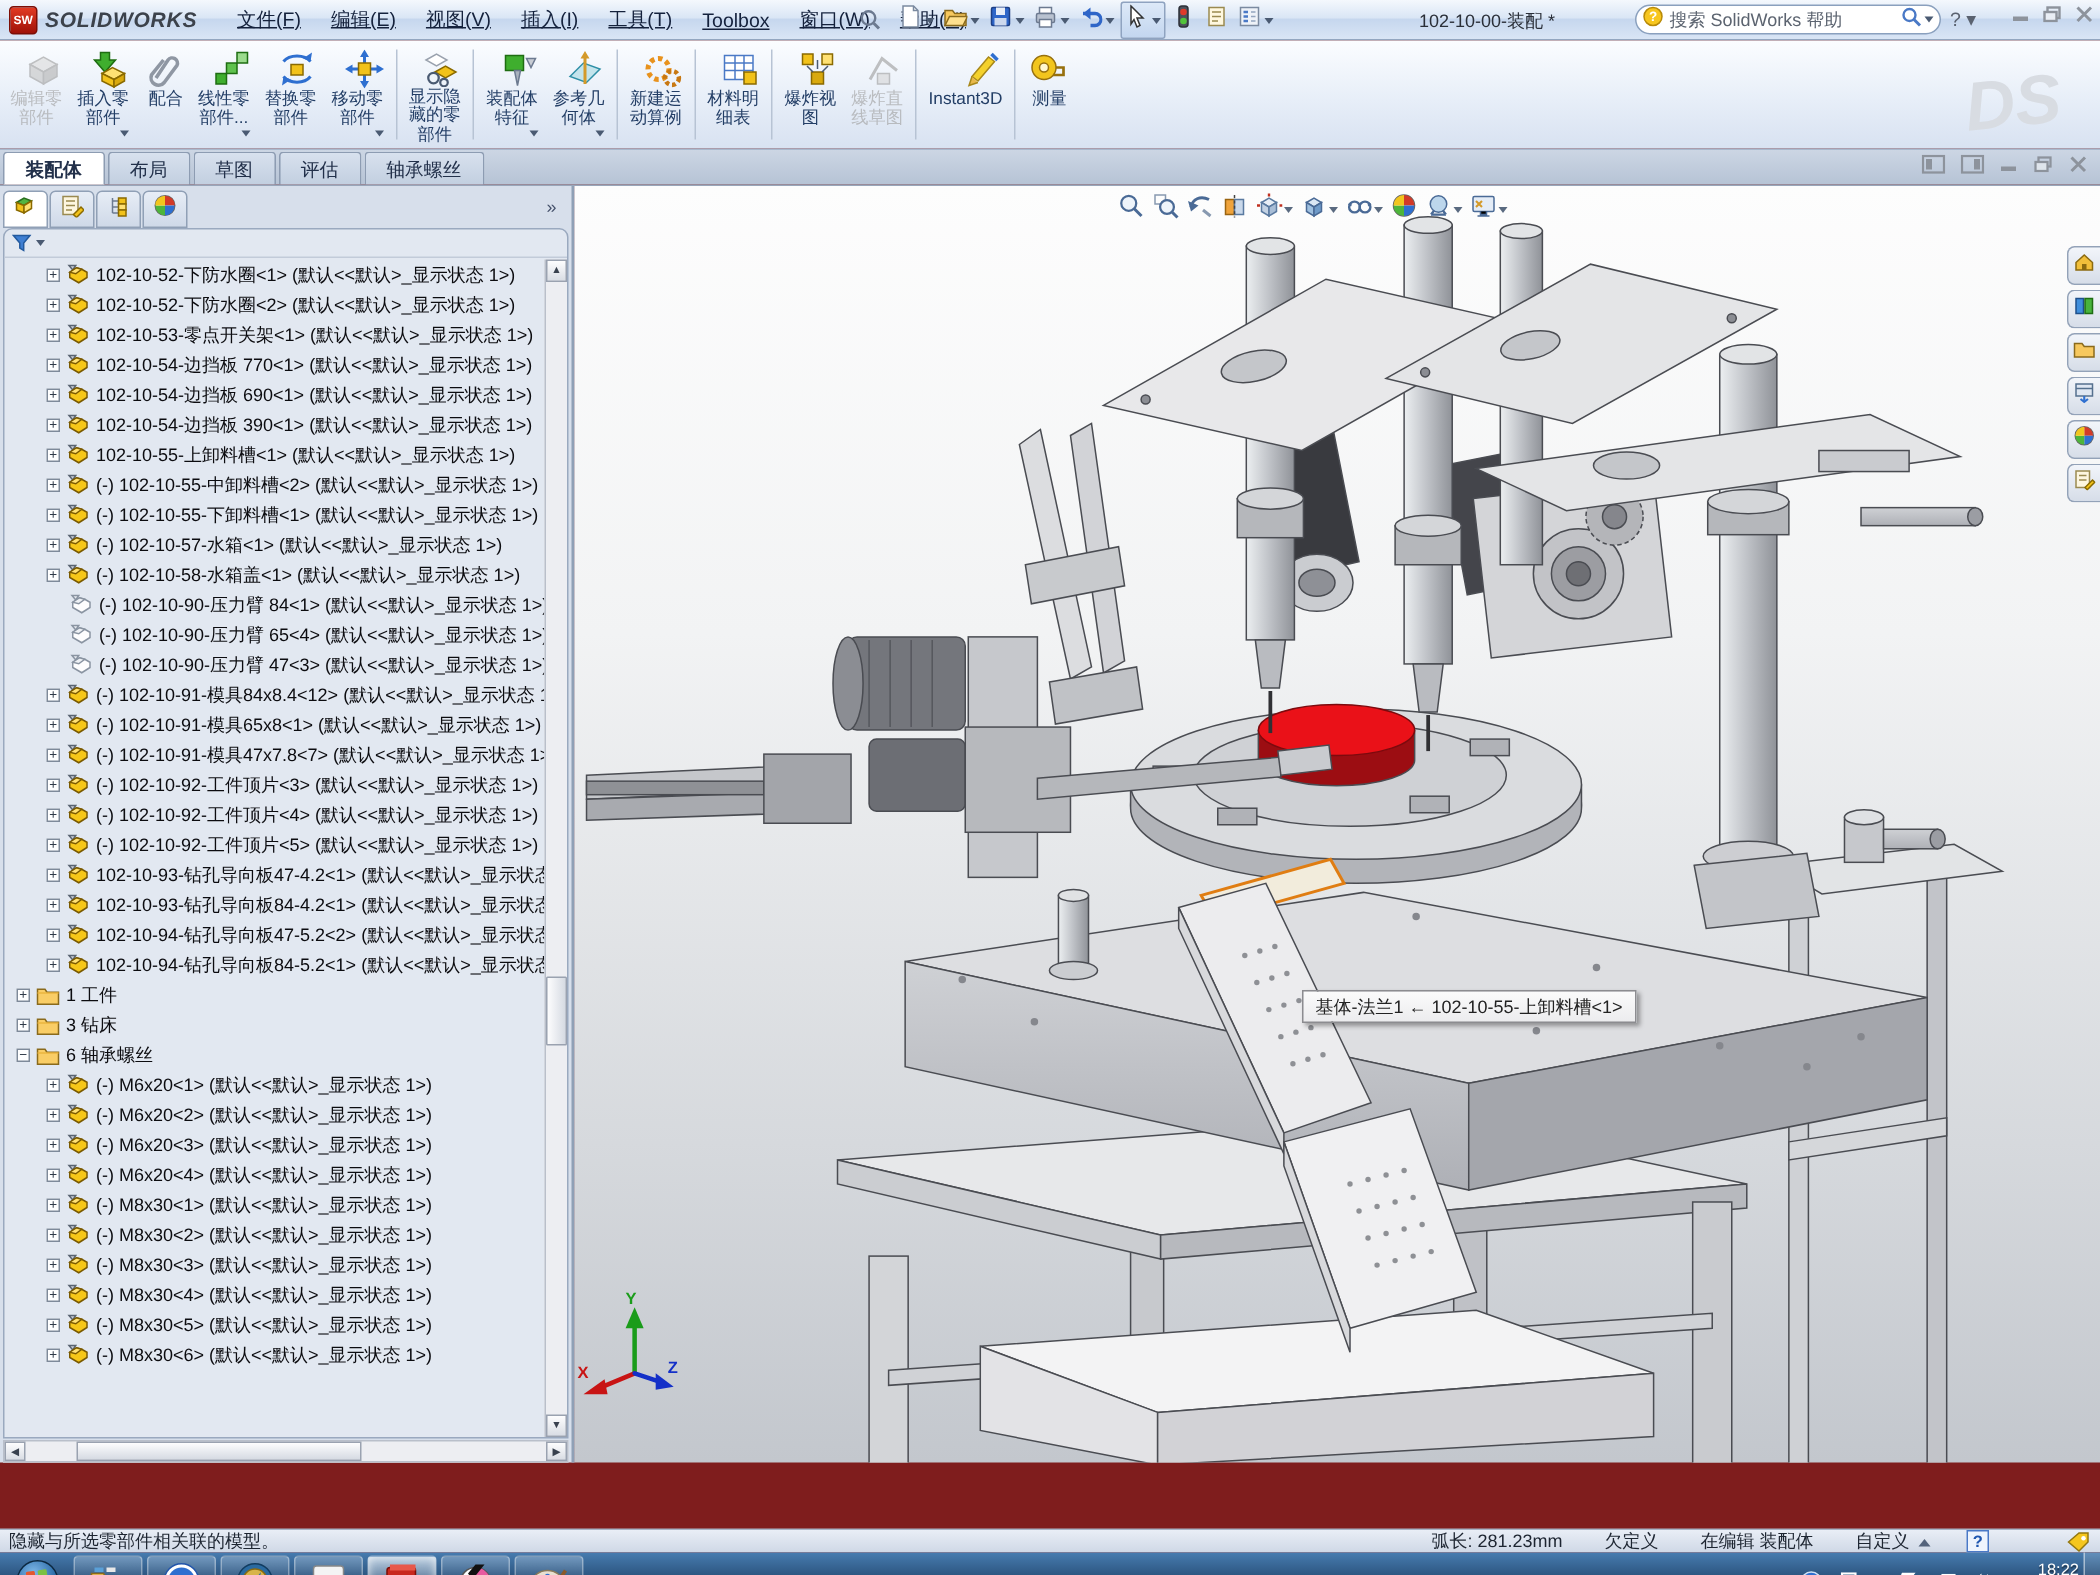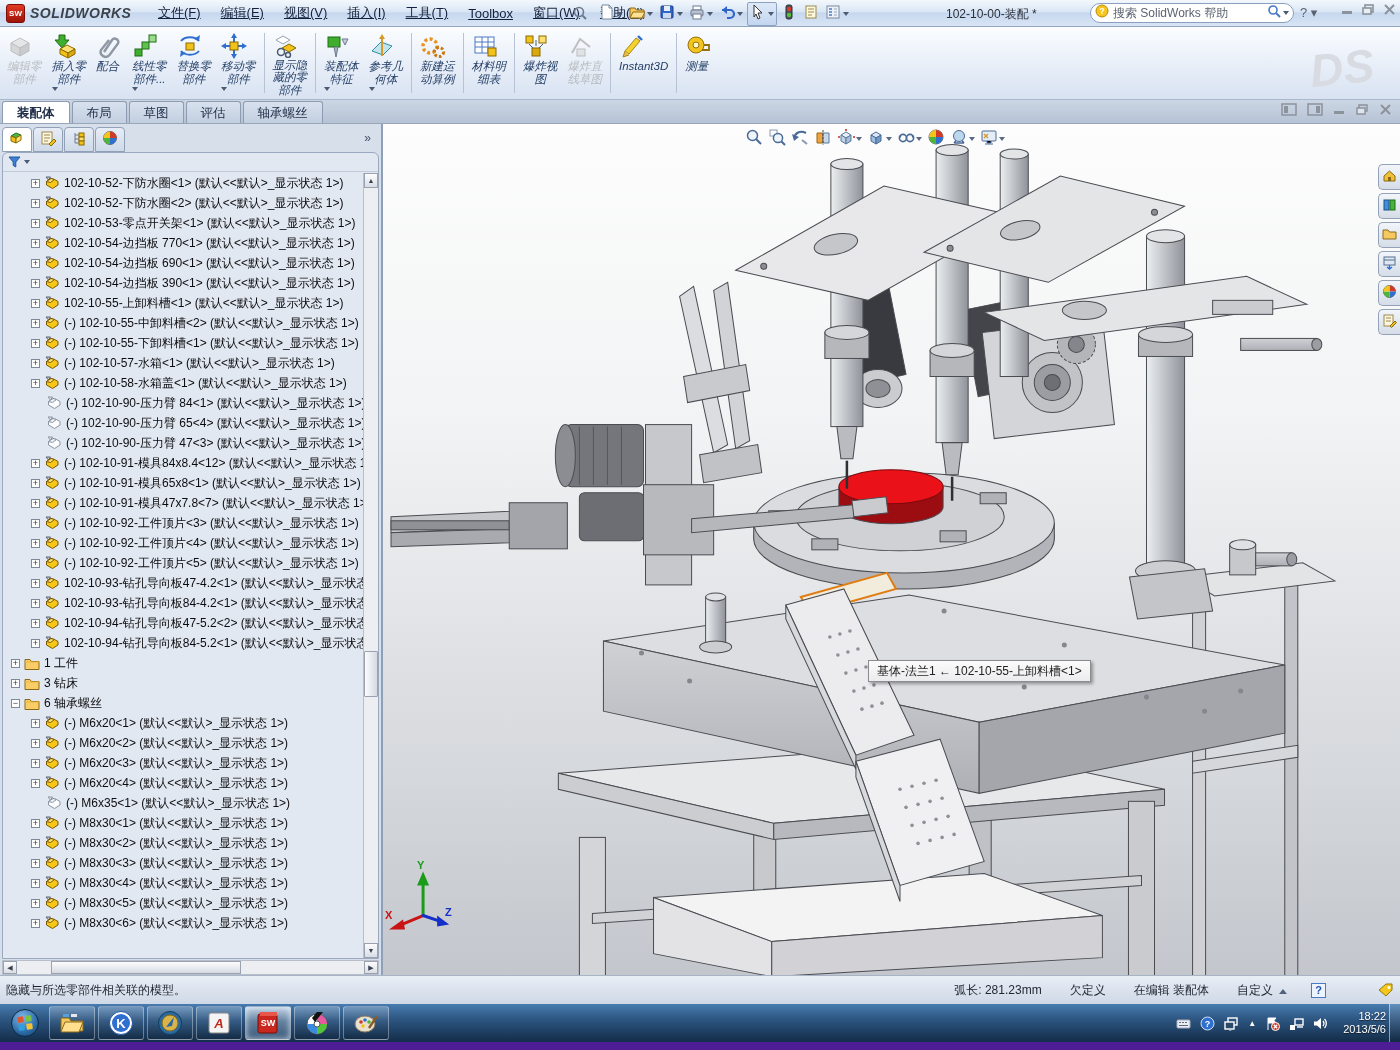--- a/index.html
+++ b/index.html
@@ -1,17 +1,17 @@
 <!DOCTYPE html>
 <html><head>
 <meta charset="utf-8">
 <style>
   html,body{margin:0;padding:0;background:#000;}
   *{box-sizing:border-box;font-family:"Liberation Sans","DejaVu Sans",sans-serif;}
-  #app{position:relative;width:1400px;height:1050px;overflow:hidden;background:#4c1d95;}
+  #app{position:relative;width:1400px;height:1050px;overflow:hidden;background:#7f1d1d;}
 
   
   .titlebar{position:relative;height:27px;background:linear-gradient(#f4f8fd,#dae6f5 45%,#c6d7ee 50%,#d9e5f5);border-bottom:1px solid #93a6c0;}
   .swlogo{position:absolute;left:6px;top:4px;width:19px;height:19px;background:linear-gradient(#e23b24,#a01208);border-radius:3px;color:#fff;font-size:8px;font-weight:bold;display:flex;align-items:center;justify-content:center;border:1px solid #7c0e06;}
   .brand{position:absolute;left:30px;top:5px;font-size:14px;font-weight:bold;font-style:italic;color:#3c424b;letter-spacing:.5px;}
   .menus{position:absolute;left:148px;top:0;height:26px;display:flex;align-items:center;}
   .menu-item{padding:15px 10px;font-size:13px;color:#14213c;text-decoration:underline;}
   .mb-search-ic{margin-left:4px;}
   .quickbar{position:absolute;left:596px;top:1px;height:25px;display:flex;align-items:center;}
   .qbtn{display:flex;align-items:center;padding:1px 2px;margin:0 1px;border-radius:2px;}
@@ -19,21 +19,21 @@
   .qcaret{width:0;height:0;border-left:3px solid transparent;border-right:3px solid transparent;border-top:4px solid #4a5a72;margin-left:2px;}
   .doc-title{position:absolute;left:946px;top:6px;font-size:12px;color:#2a2f38;}
   .searchbox{position:absolute;left:1090px;top:3px;width:204px;height:20px;background:#fff;border:1px solid #8aa0be;border-radius:10px;display:flex;align-items:center;padding:0 4px;}
   .searchbox .ph{flex:1;font-size:12px;color:#5c6470;margin-left:4px;white-space:nowrap;overflow:hidden;}
   .helpbtn{position:absolute;left:1300px;top:5px;font-size:13px;color:#5a6270;}
   .winbtns{position:absolute;right:4px;top:4px;display:flex;gap:8px;align-items:center;}
   .winbtns svg{display:block;}
 
   
   .cmdbar{position:relative;height:73px;background:linear-gradient(#fbfdff,#e7eef8 55%,#d8e2f1);border-bottom:1px solid #a9b8cd;display:flex;align-items:stretch;padding-left:2px;}
-  .cmdbtn{display:flex;flex-direction:column;align-items:flex-start;justify-content:flex-start;padding:3px 5px 1px;margin:2px 0;border-radius:3px;color:#233e66;font-style:italic;}
+  .cmdbtn{display:flex;flex-direction:column;align-items:flex-end;justify-content:flex-start;padding:3px 5px 1px;margin:2px 0;border-radius:3px;color:#233e66;}
   .cmdbtn .cic{height:28px;display:flex;align-items:center;}
   .cmdbtn .clabel{font-size:11.5px;line-height:12.5px;text-align:center;white-space:pre-line;}
   .cmdbtn .ccaret{width:0;height:0;border-left:3.5px solid transparent;border-right:3.5px solid transparent;border-top:4px solid #4a5a72;margin-top:2px;}
   .cmdbtn.disabled{color:#9aa3b0;filter:grayscale(1) opacity(.65);}
   .cmdsep{width:1px;background:#b7c3d4;margin:6px 3px;}
   .ds-mark{position:absolute;right:26px;top:14px;font-size:46px;font-weight:bold;font-style:italic;color:#d8dce2;transform:rotate(-6deg);}
 
   
   .tabrow{position:relative;height:24px;background:linear-gradient(#ccd6e4,#b6c3d5);border-bottom:1px solid #98a6ba;}
   .rtabs{position:absolute;left:2px;bottom:0;display:flex;height:22px;}
@@ -75,21 +75,21 @@
   .tptab{width:22px;height:26px;border:1px solid #93a2b8;border-right:none;border-radius:5px 0 0 5px;background:linear-gradient(#f2f5fa,#d6dde8);display:flex;align-items:center;justify-content:center;}
   .modelsvg{position:absolute;inset:0;}
 
   
   .btabs{height:16px;background:linear-gradient(#dde3ec,#c9d2df);border-top:1px solid #9fadc0;display:flex;align-items:stretch;font-size:11px;}
   .bnav{width:16px;border-right:1px solid #aab6c6;background:linear-gradient(#eef1f6,#d6dde7);color:#3c4a5e;font-size:7px;display:flex;align-items:center;justify-content:center;}
   .btab{padding:1px 12px 0;border-right:1px solid #aab6c6;color:#2c3850;display:flex;align-items:center;}
   .btab.active{background:#f4f7fb;font-weight:bold;border-top:2px solid #6d86a8;}
 
   
-  .statusbar{height:29px;background:linear-gradient(#e9eef6,#cfd8e6);border-top:1px solid #a7b4c6;display:flex;align-items:center;font-size:12px;color:#1d2531;padding:0 6px;}
+  .statusbar{height:16px;background:linear-gradient(#e9eef6,#cfd8e6);border-top:1px solid #a7b4c6;display:flex;align-items:center;font-size:12px;color:#1d2531;padding:0 6px;margin-top:44px;}
   .sb-msg{flex:1;}
   .sb-item{margin-left:28px;white-space:nowrap;}
   .sb-caret{display:inline-block;width:0;height:0;border-left:4px solid transparent;border-right:4px solid transparent;border-bottom:5px solid #53637c;margin-left:6px;}
   .sb-help{margin-left:24px;width:15px;height:15px;border:1px solid #4a79c6;background:#eef4fd;color:#2057b0;font-size:11px;font-weight:bold;display:flex;align-items:center;justify-content:center;}
   .sb-tag{margin-left:52px;display:flex;}
 
   
   .taskbar{height:38px;background:linear-gradient(#477cb0,#2d5681 40%,#15304e 95%);display:flex;align-items:center;padding-left:4px;position:relative;}
   .tbtn{width:46px;height:34px;margin-right:3px;border:1px solid rgba(255,255,255,.35);border-radius:3px;background:linear-gradient(rgba(255,255,255,.25),rgba(255,255,255,.05) 45%,rgba(0,0,0,.12));display:flex;align-items:center;justify-content:center;}
   .tbtn.start{width:42px;border:none;background:none;}
@@ -803,31 +803,20 @@
             <div class="trow" style="padding-left: 28px;">
               <span class="expbox">+</span>
               <span class="ticon">
                 <svg width="16" height="14" viewBox="0 0 16 14">
                   <path d="M2 1 h4.5 L4.5 4 Z" fill="#c8cdd6" stroke="#5a6472"></path>
                   <path d="M2.5 9 L2.5 5.5 L7 2.5 L10.5 3.5 L14 5.5 L14 9 L8.5 12.5 L2.5 9 Z" fill="#f6c718" stroke="#7a5a00"></path>
                   <path d="M2.5 5.5 L7 2.5 L10.5 3.5 L6.5 6.5 Z" fill="#ffe173" stroke="#7a5a00"></path>
                 </svg>
               </span>
               <span class="ttext">(-) M6x20&lt;4&gt; (默认&lt;&lt;默认&gt;_显示状态 1&gt;)</span>
-            </div>
-            <div class="trow" style="padding-left: 28px;">
-              <span style="width: 15px; flex: 0 0 auto;"></span>
-              <span class="ticon">
-                <svg width="16" height="14" viewBox="0 0 16 14">
-                  <path d="M2 1 h4.5 L4.5 4 Z" fill="#e4e8ee" stroke="#8a94a2"></path>
-                  <path d="M2.5 9 L2.5 5.5 L7 2.5 L10.5 3.5 L14 5.5 L14 9 L8.5 12.5 L2.5 9 Z" fill="#fdfdfe" stroke="#8a94a2"></path>
-                  <path d="M2.5 5.5 L7 2.5 L10.5 3.5 L6.5 6.5 Z" fill="#eef1f5" stroke="#8a94a2"></path>
-                </svg>
-              </span>
-              <span class="ttext">(-) M6x35&lt;1&gt; (默认&lt;&lt;默认&gt;_显示状态 1&gt;)</span>
             </div>
             <div class="trow" style="padding-left: 28px;">
               <span class="expbox">+</span>
               <span class="ticon">
                 <svg width="16" height="14" viewBox="0 0 16 14">
                   <path d="M2 1 h4.5 L4.5 4 Z" fill="#c8cdd6" stroke="#5a6472"></path>
                   <path d="M2.5 9 L2.5 5.5 L7 2.5 L10.5 3.5 L14 5.5 L14 9 L8.5 12.5 L2.5 9 Z" fill="#f6c718" stroke="#7a5a00"></path>
                   <path d="M2.5 5.5 L7 2.5 L10.5 3.5 L6.5 6.5 Z" fill="#ffe173" stroke="#7a5a00"></path>
                 </svg>
               </span>

